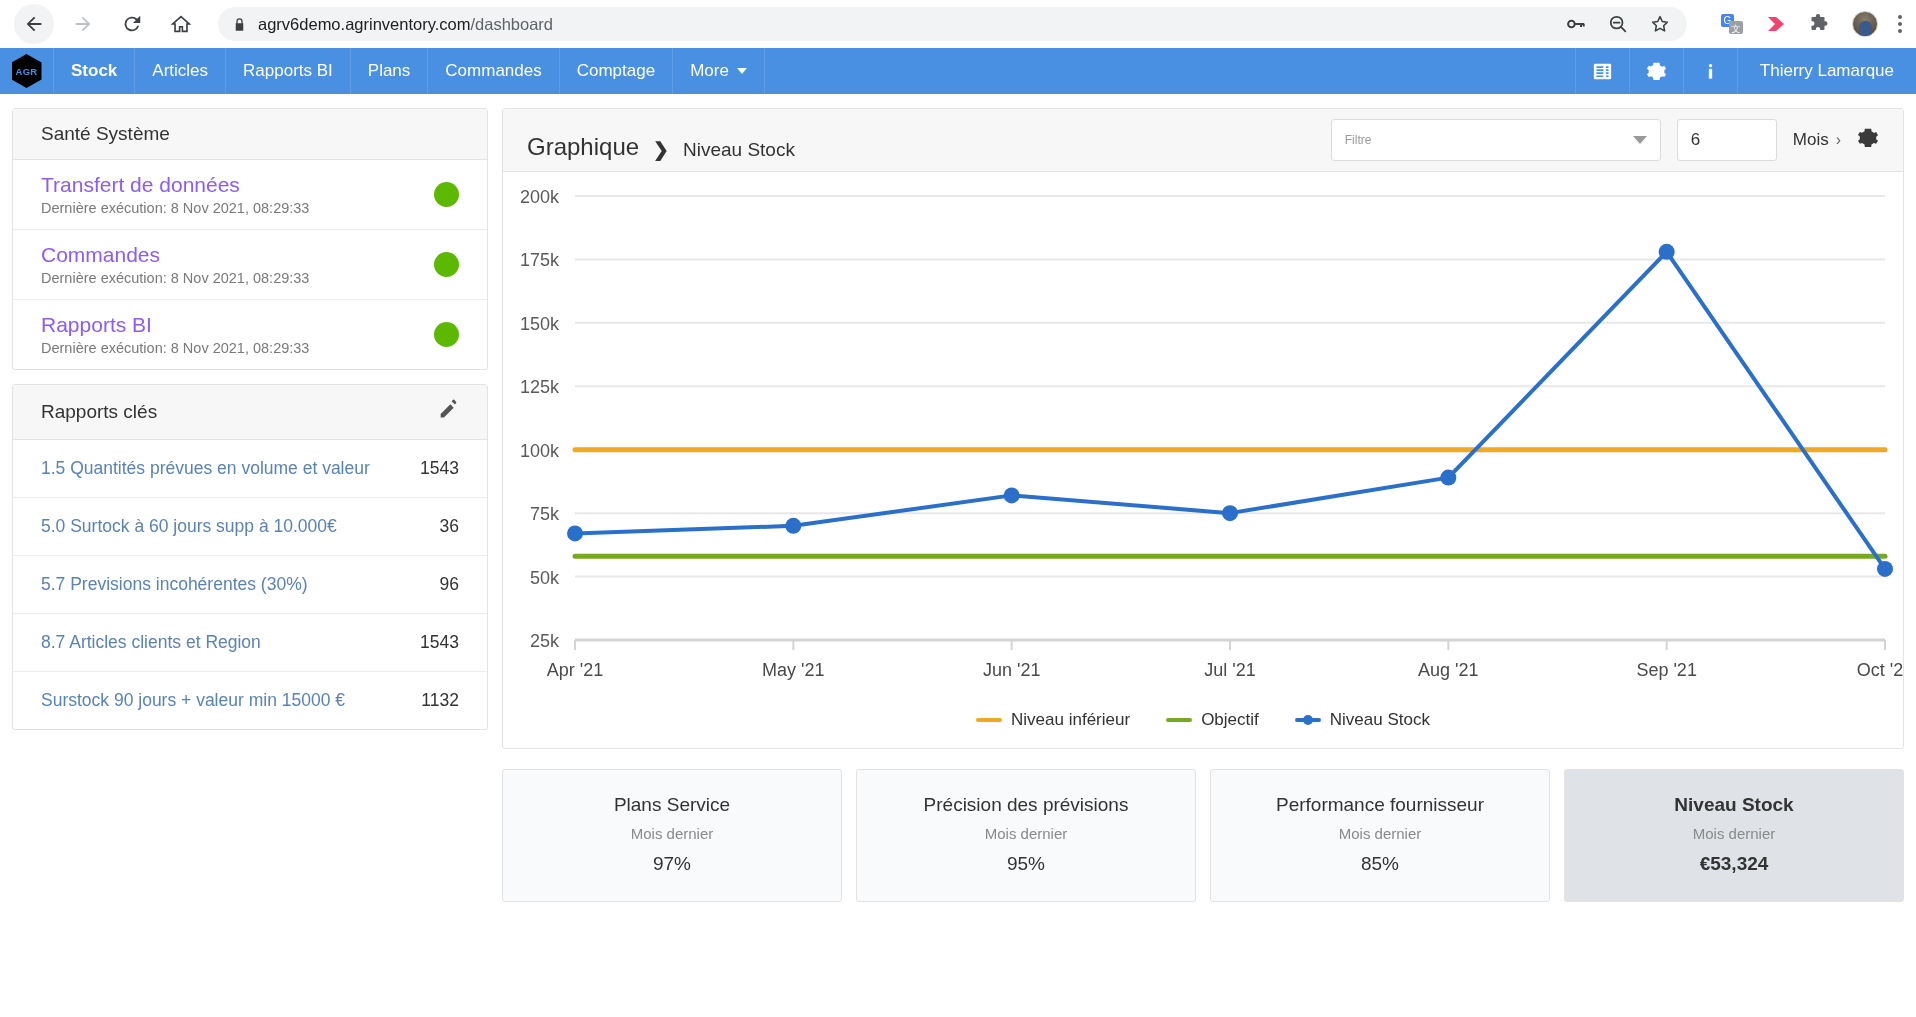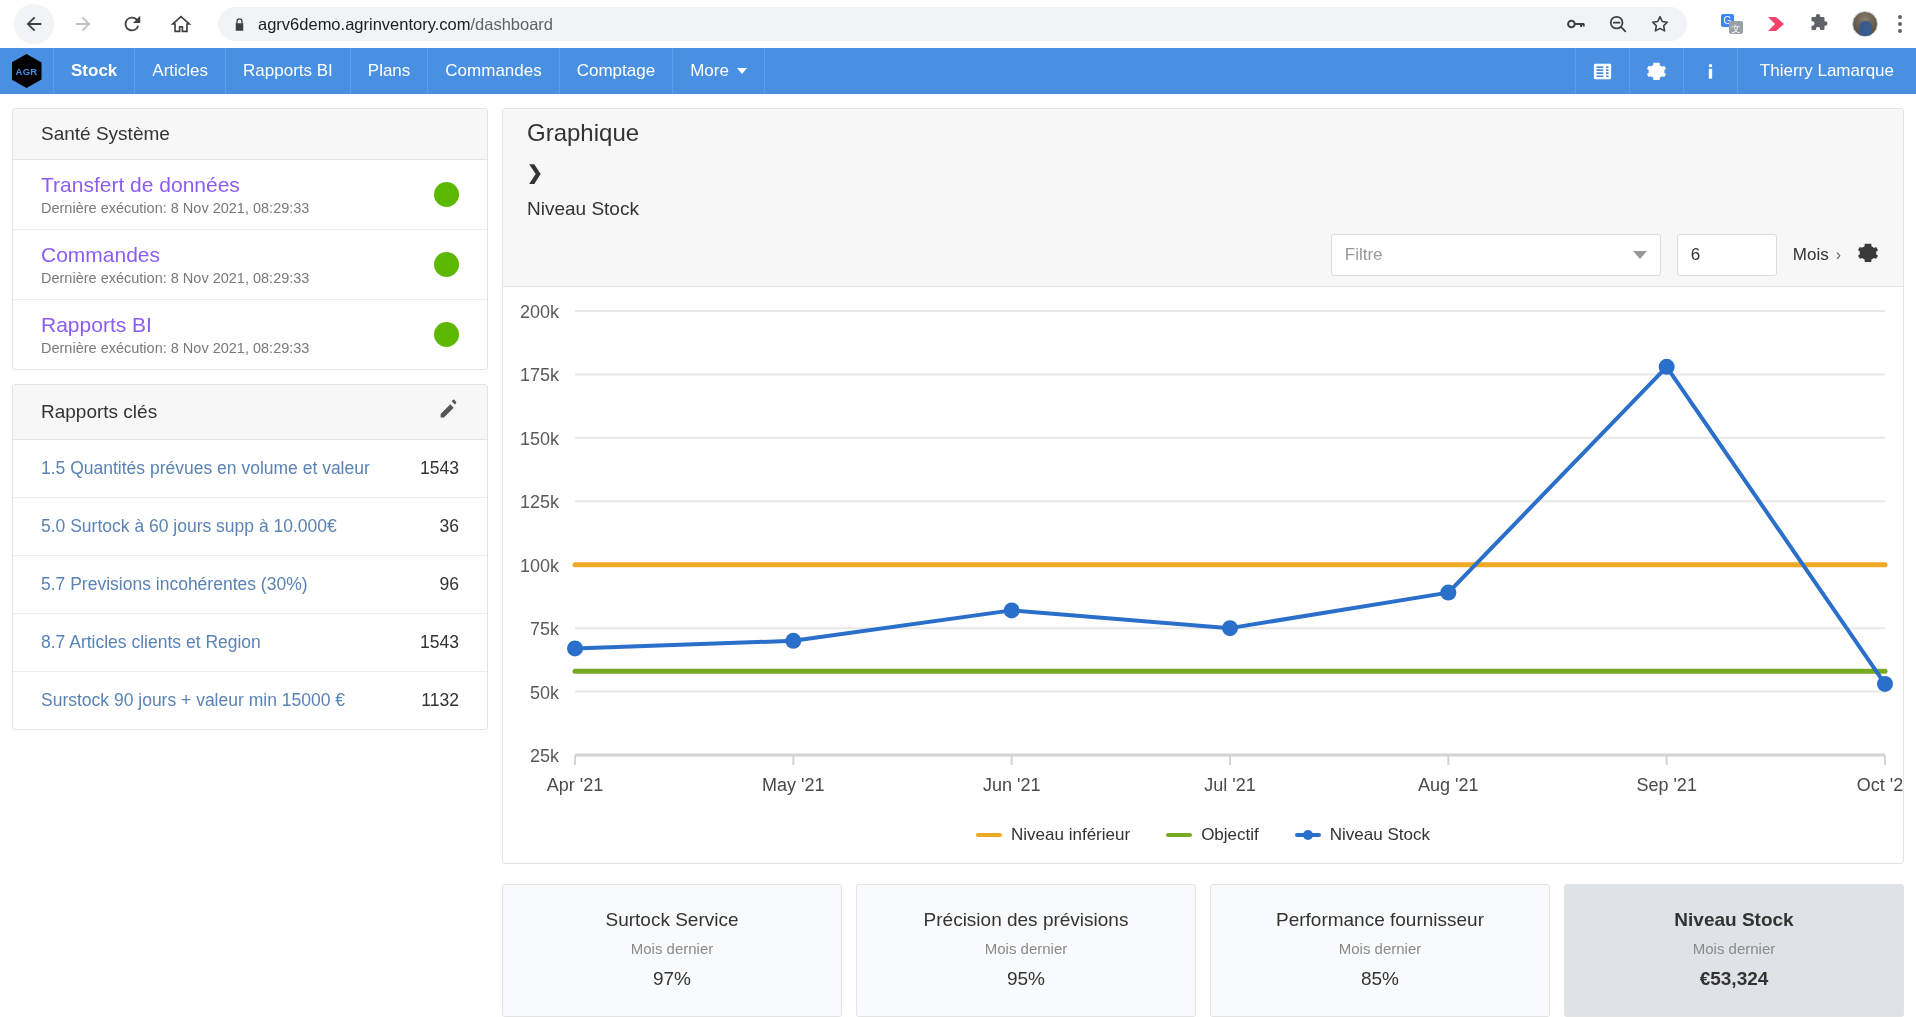--- a/index.html
+++ b/index.html
@@ -161,31 +161,31 @@
   .report-val { font-size: 17.5px; color: #333333; flex: none; }
 
   .spacer-12 { height: 14px; }
 
   
   .chart-card { border: 1px solid #e3e3e3; border-radius: 3px; background: #fff; }
   .chart-head {
     background: #f7f7f7;
     border-bottom: 1px solid #e3e3e3;
     padding: 10px 24px;
-    display: flex; align-items: flex-start; gap: 14px; flex-direction: column;
+    display: flex; align-items: flex-end; gap: 14px;
   }
   .crumb-main { font-size: 24px; color: #333333; }
   .crumb-arrow { font-size: 19px; color: #333333; font-weight: bold; }
   .crumb-sub { font-size: 19px; color: #333333; }
   .head-controls { margin-left: auto; display: flex; align-items: center; gap: 16px; }
   .filter-select {
     width: 330px; height: 42px;
     background: #fff; border: 1px solid #dcdcdc; border-radius: 3px;
     display: flex; align-items: center; padding: 0 13px;
-    font-size: 17px; color: #9a9a9a;
+    font-size: 12px; color: #9a9a9a;
   }
   .filter-select .caret-dn {
     margin-left: auto;
     border-left: 7px solid transparent; border-right: 7px solid transparent;
     border-top: 8px solid #999;
   }
   .num-box {
     width: 100px; height: 42px;
     background: #fff; border: 1px solid #dcdcdc; border-radius: 3px;
     display: flex; align-items: center; padding: 0 13px;
@@ -508,21 +508,21 @@
               <span class="pt" id="lg2p" style="background: rgb(42, 111, 201);"></span>
             </span>
             <span>Niveau Stock</span>
           </div>
         </div>
       </div>
     </div>
 
     <div class="kpi-row">
       <div class="kpi">
-        <div class="kpi-title">Surtock Service</div>
+        <div class="kpi-title">Plans Service</div>
         <div class="kpi-sub">Mois dernier</div>
         <div class="kpi-val">97%</div>
       </div>
       <div class="kpi">
         <div class="kpi-title">Précision des prévisions</div>
         <div class="kpi-sub">Mois dernier</div>
         <div class="kpi-val">95%</div>
       </div>
       <div class="kpi">
         <div class="kpi-title">Performance fournisseur</div>

